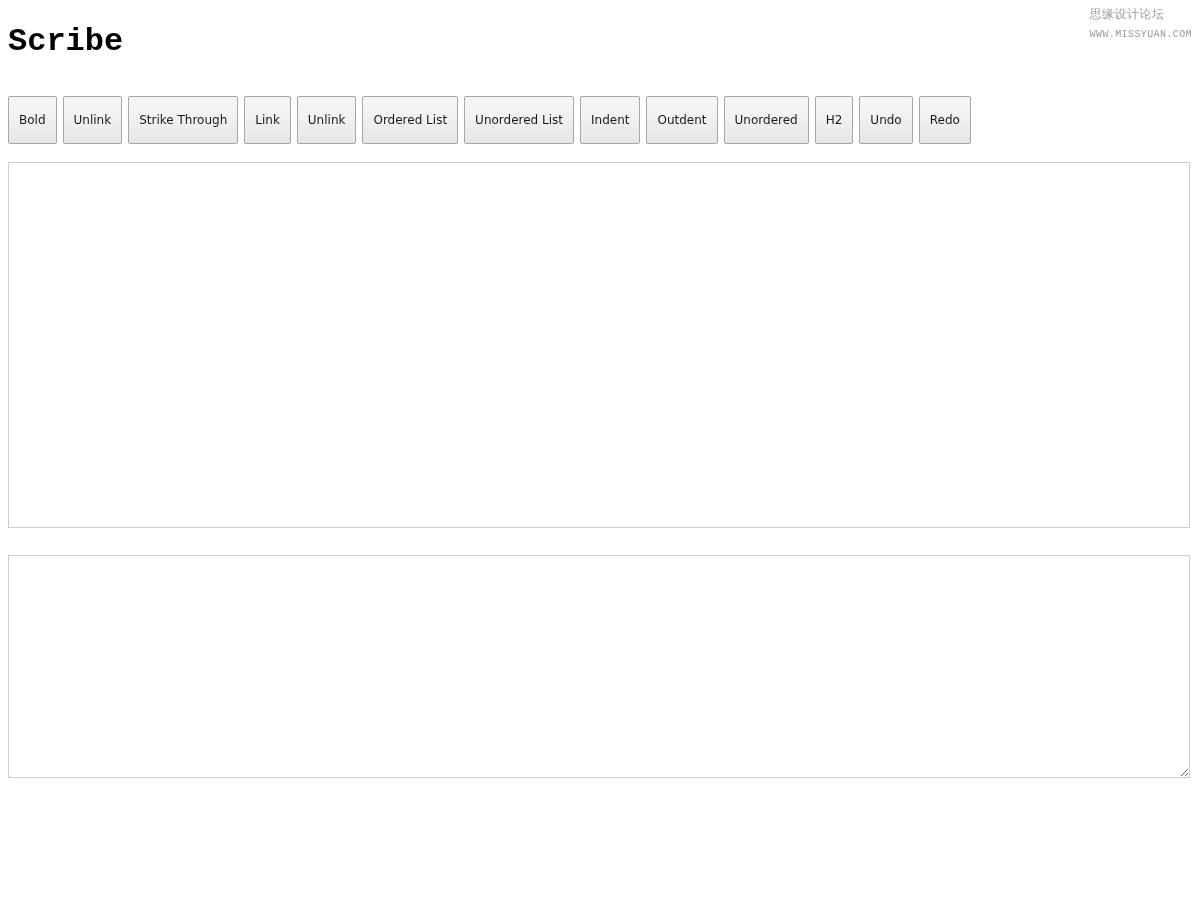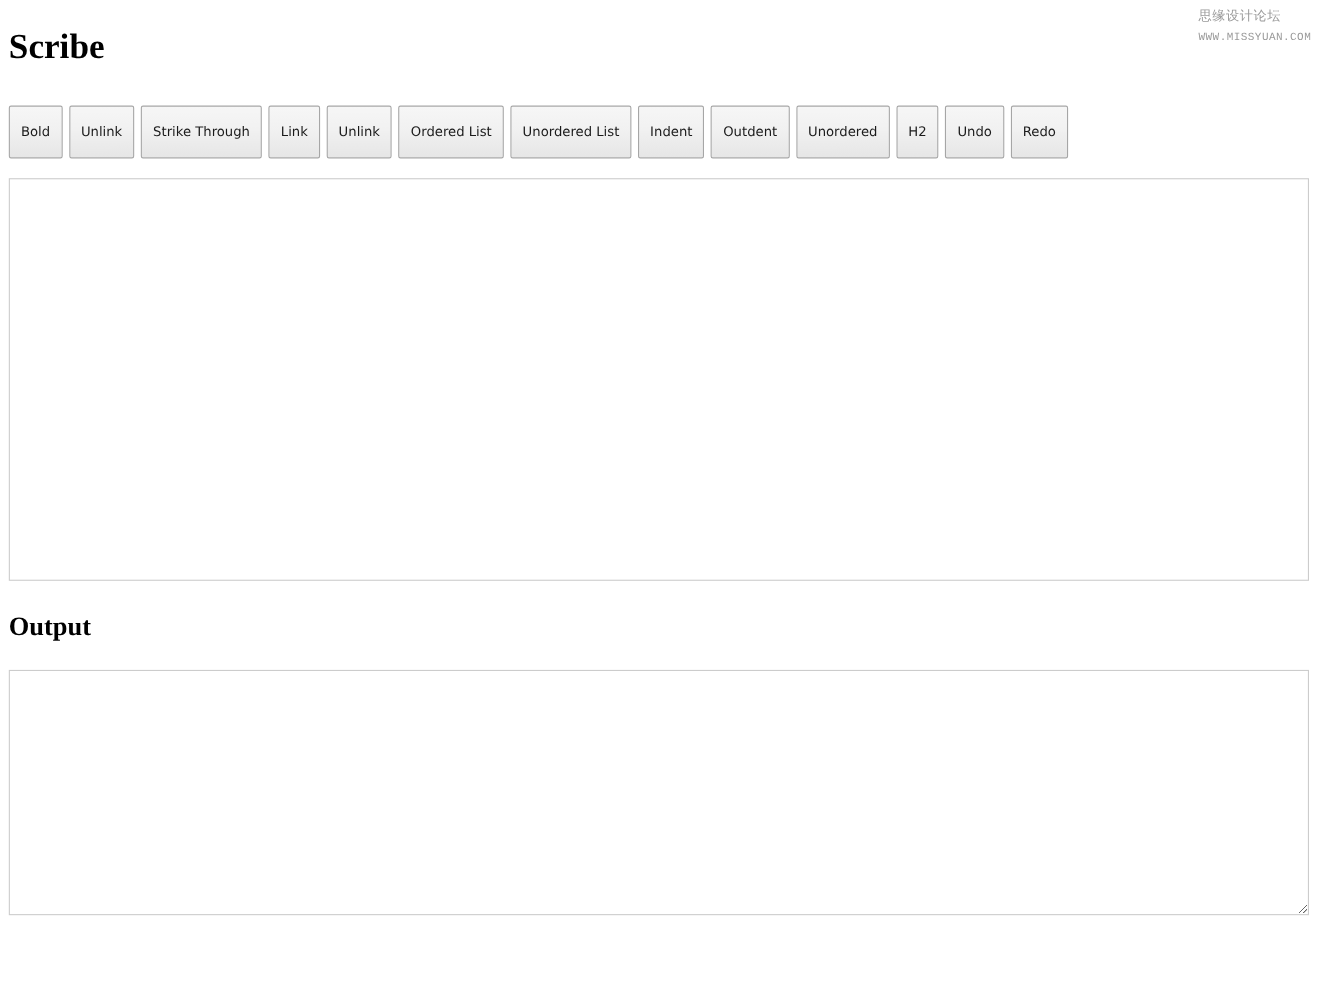--- a/index.html
+++ b/index.html
@@ -44,21 +44,21 @@
   
   .page {
     position: absolute;
     left: 8px;
     top: 0;
     width: 1184px;
   }
 
   
   h1.app-title {
-    font-family: Liberation Serif, serif;
+    font-family: Liberation Mono, monospace;
     font-weight: bold;
     font-size: 32px;
     line-height: 1;
     color: #000000;
     margin: 0;
     padding: 26px 0 0 0;
     letter-spacing: 0px;
   }
   h2.section-title {
     font-family: "Liberation Serif", serif;
@@ -156,19 +156,16 @@
       <button class="tb-btn" type="button">Indent</button>
       <button class="tb-btn" type="button">Outdent</button>
       <button class="tb-btn" type="button">Unordered</button>
       <button class="tb-btn" type="button">H2</button>
       <button class="tb-btn" type="button">Undo</button>
       <button class="tb-btn" type="button">Redo</button>
     </div>
 
   <div class="editor" contenteditable="true" style=""></div>
 
-  <div class="output-heading-wrap">
-    <h2 class="section-title">Output</h2>
-  </div>
 
   <textarea class="output-area" placeholder="" style=""></textarea>
 
 </div>
 
 </body></html>

